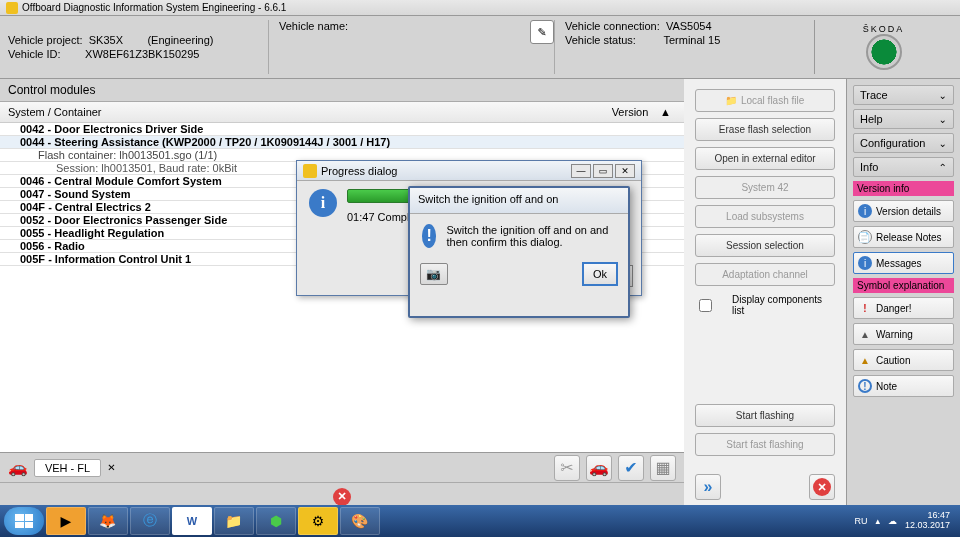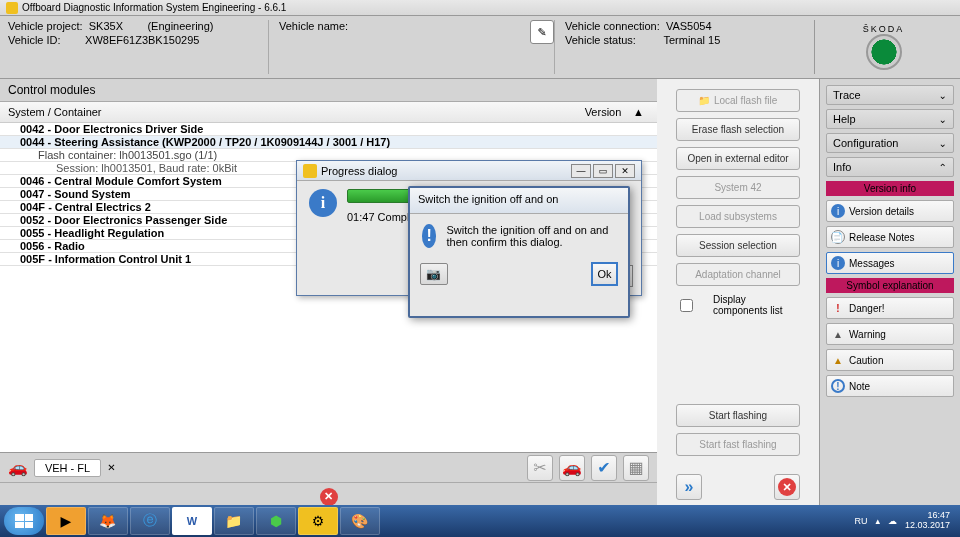--- a/index.html
+++ b/index.html
@@ -14,27 +14,27 @@
 .control-modules-header { background: #d4d4d4; padding: 4px 8px; font-size: 12px; border-bottom: 1px solid #aaa; }
 .table-header { display: flex; background: linear-gradient(#f8f8f8,#e8e8e8); border-bottom: 1px solid #ccc; font-size: 11px; padding: 4px 8px; }
 .table-header .sys-col { flex: 1; }
 .table-header .status-col { width: 60px; text-align: center; }
 .module-list { flex: 1; overflow-y: auto; background: #fff; font-size: 11px; }
 .module-row { padding: 0 20px; border-bottom: 1px solid #e0e0e0; cursor: pointer; }
 .module-row.selected { background: #e8f0f8; }
 .module-row.indent1 { padding-left: 38px; font-weight: normal; color: #444; }
 .module-row.indent2 { padding-left: 56px; font-weight: normal; color: #555; }
 .module-row.bold { font-weight: bold; }
-.mid-panel { width: 162px; padding: 10px 19px; display: flex; flex-direction: column; gap: 6px; }
-.right-panel { width: 141px; padding: 6px 6px; display: flex; flex-direction: column; gap: 4px; background: #d4d4d4; border-left: 1px solid #999;}
+.mid-panel { width: 162px; padding: 10px 11px; display: flex; flex-direction: column; gap: 6px; }
+.right-panel { width: 114px; padding: 6px 6px; display: flex; flex-direction: column; gap: 4px; background: #d4d4d4; border-left: 1px solid #999;}
 .btn { background: linear-gradient(#f8f8f8,#e4e4e4); border: 1px solid #aaa; border-radius: 3px; padding: 5px 6px; font-size: 10px; text-align: center; cursor: pointer; color: #333;}
 .btn.disabled { color: #999; background: #eee; }
 .panel-header { background: linear-gradient(#e0e0e0,#d0d0d0); border: 1px solid #aaa; border-radius: 2px; padding: 3px 6px; font-size: 11px; display: flex; justify-content: space-between; align-items: center; }
 .panel-header .chev { font-size: 10px; }
-.section-label { font-size: 10px; background: #be185d; padding: 2px 4px; text-align: center; }
+.section-label { font-size: 10px; background: #ec4899; padding: 2px 4px; }
 .info-btn { background: linear-gradient(#f8f8f8,#e8e8e8); border: 1px solid #aaa; border-radius: 2px; padding: 3px 4px; font-size: 10px; display: flex; align-items: center; gap: 4px; cursor: pointer;}
 .info-btn .ico { width: 14px; height: 14px; display: inline-flex; align-items: center; justify-content: center; font-size: 10px; border-radius: 50%; }
 .checkbox-row { display: flex; align-items: center; gap: 20px; font-size: 10px; padding: 2px 4px; }
 .footer-strip { height: 30px; background: #d4d4d4; border-top: 1px solid #999; display: flex; align-items: center; padding: 0 8px; gap: 6px; }
 .footer-tab { background: #fff; border: 1px solid #aaa; padding: 2px 10px; font-size: 11px; border-radius: 2px;}
 .icon-btn { width: 26px; height: 26px; background: linear-gradient(#f8f8f8,#e4e4e4); border: 1px solid #aaa; border-radius: 3px; display: inline-flex; align-items: center; justify-content: center; }
 .logo-cell { width: 138px; display: flex; flex-direction: column; align-items: center; padding: 4px; background: #d4d4d4; border-left: 1px solid #999;}
 .skoda-logo { width: 36px; height: 36px; border-radius: 50%; background: radial-gradient(circle, #0a8a3a 55%, #ccc 56%); border: 2px solid #999;}
 .progress-dialog { position: absolute; left: 296px; top: 160px; width: 346px; height: 136px; background: #e8e8e8; border: 1px solid #5a7aa8; box-shadow: 2px 2px 6px rgba(0,0,0,0.3);}
 .progress-dialog .pd-title { height: 20px; background: linear-gradient(#f0f4f8,#d8e0ea); border-bottom: 1px solid #aaa; display: flex; align-items: center; padding: 0 6px; font-size: 11px; gap: 4px;}
@@ -46,40 +46,40 @@
 .pd-bar-area { flex: 1; }
 .pd-bar { height: 14px; background: linear-gradient(#4aca4a,#2a9a2a); border: 1px solid #2a7a2a; border-radius: 2px; }
 .pd-text { font-size: 11px; margin-top: 8px; }
 .details-btn { position: absolute; right: 8px; bottom: 8px; background: linear-gradient(#f8f8f8,#e0e0e0); border: 1px solid #888; padding: 4px 10px; font-size: 11px;}
 .confirm-dialog { position: absolute; left: 408px; top: 186px; width: 222px; height: 132px; background: #e8e8e8; border: 2px solid #4a6a9a; box-shadow: 2px 2px 8px rgba(0,0,0,0.4); border-radius: 2px;}
 .cd-title { height: 26px; background: linear-gradient(#f4f6f8,#dae2ec); padding: 5px 8px; font-size: 11px; border-bottom: 1px solid #aaa;}
 .cd-body { padding: 10px 12px; display: flex; gap: 10px; align-items: flex-start; font-size: 11px;}
 .cd-icon { width: 24px; height: 24px; border-radius: 50%; background: #3a7ac8; color: #fff; display: flex; align-items: center; justify-content: center; font-weight: bold; font-size: 16px;}
 .cd-footer { padding: 4px 10px; display: flex; justify-content: space-between; align-items: center;}
 .cd-cam { width: 28px; height: 22px; background: linear-gradient(#f0f0f0,#d8d8d8); border: 1px solid #888; border-radius: 2px; display: flex; align-items: center; justify-content: center; font-size: 12px;}
-.cd-ok { width: 27px; height: 24px; background: linear-gradient(#f8f8f8,#e0e0e0); border: 2px solid #3a7ac8; font-size: 11px;}
+.cd-ok { width: 36px; height: 24px; background: linear-gradient(#f8f8f8,#e0e0e0); border: 2px solid #3a7ac8; font-size: 11px;}
 .taskbar { position: absolute; bottom: 0; left: 0; right: 0; height: 32px; background: linear-gradient(#3a6aa8,#1a3a6a); display: flex; align-items: center; padding: 0 4px; gap: 2px;}
 .start-btn { width: 40px; height: 28px; background: radial-gradient(circle at 40% 40%, #6ab8f0, #2a7ac8); border-radius: 14px; display: flex; align-items: center; justify-content: center;}
 .win-flag { width: 18px; height: 14px; display: grid; grid-template-columns: 1fr 1fr; grid-template-rows: 1fr 1fr; gap: 1px;}
 .win-flag div { background: #fff; }
 .task-icon { width: 40px; height: 28px; background: rgba(255,255,255,0.1); border: 1px solid rgba(255,255,255,0.2); border-radius: 2px; display: flex; align-items: center; justify-content: center; font-size: 14px;}
 .systray { margin-left: auto; display: flex; align-items: center; gap: 8px; color: #fff; font-size: 9px; padding-right: 6px;}
 .red-x { width: 18px; height: 18px; border-radius: 50%; background: #e04040; color: #fff; display: inline-flex; align-items: center; justify-content: center; font-size: 11px; font-weight: bold;}
 .car-icon { color: #d04040; font-size: 16px;}
 </style>
 </head>
 <body>
 
 <div class="title-bar">
   <span class="icon"></span>
   <span>Offboard Diagnostic Information System Engineering - 6.6.1</span>
 </div>
 
 <div class="header-row">
-  <div class="header-group" style="width: 260px;">
+  <div class="header-group" style="width: 260px; justify-content: center;">
     <div><span>Vehicle project:</span>&nbsp;&nbsp;<span>SK35X</span>&nbsp;&nbsp;&nbsp;&nbsp;&nbsp;&nbsp;&nbsp;&nbsp;<span>(Engineering)</span></div>
     <div><span>Vehicle ID:</span>&nbsp;&nbsp;&nbsp;&nbsp;&nbsp;&nbsp;&nbsp;&nbsp;<span>XW8EF61Z3BK150295</span></div>
   </div>
   <div class="header-group" style="flex:1; border-left:1px solid #aaa; padding-left:10px; flex-direction:row; align-items:flex-start; gap:20px;">
     <span>Vehicle name:</span>
     <span style="flex:1"></span>
     <span class="edit-icon">✎</span>
   </div>
   <div class="header-group" style="width:260px; border-left:1px solid #aaa; padding-left:10px;">
     <div><span>Vehicle connection:</span>&nbsp;&nbsp;<span>VAS5054</span></div>

